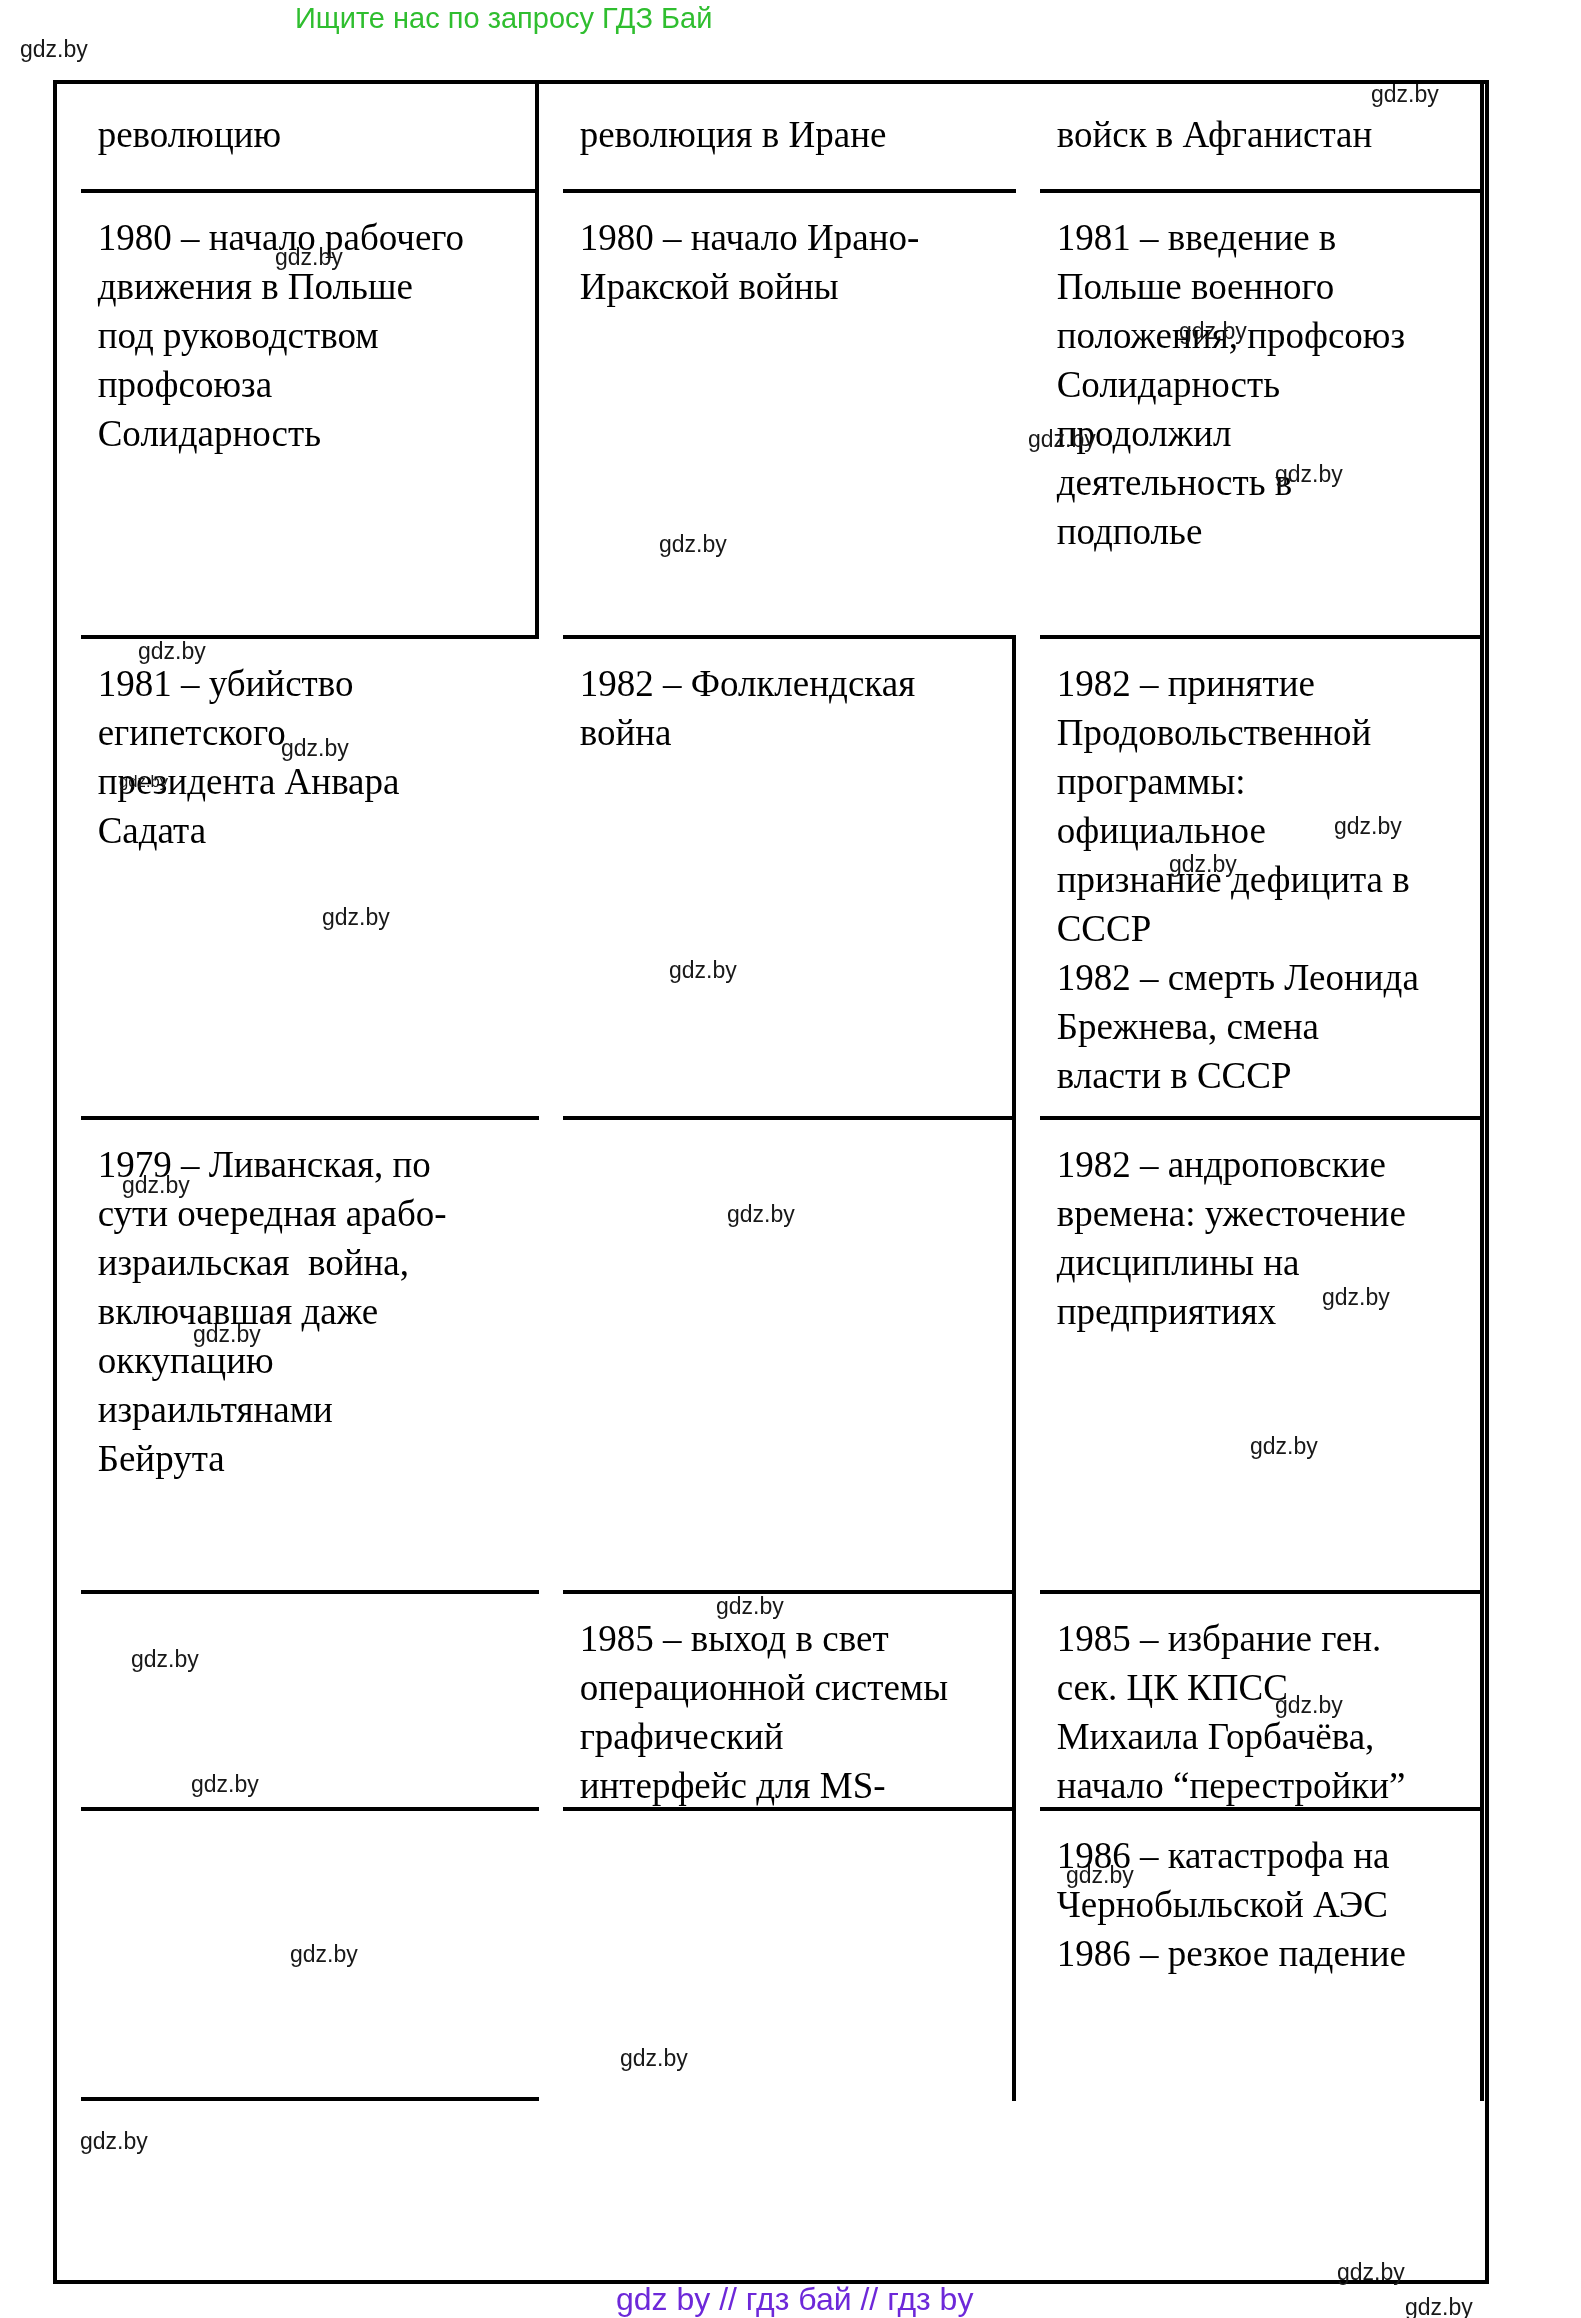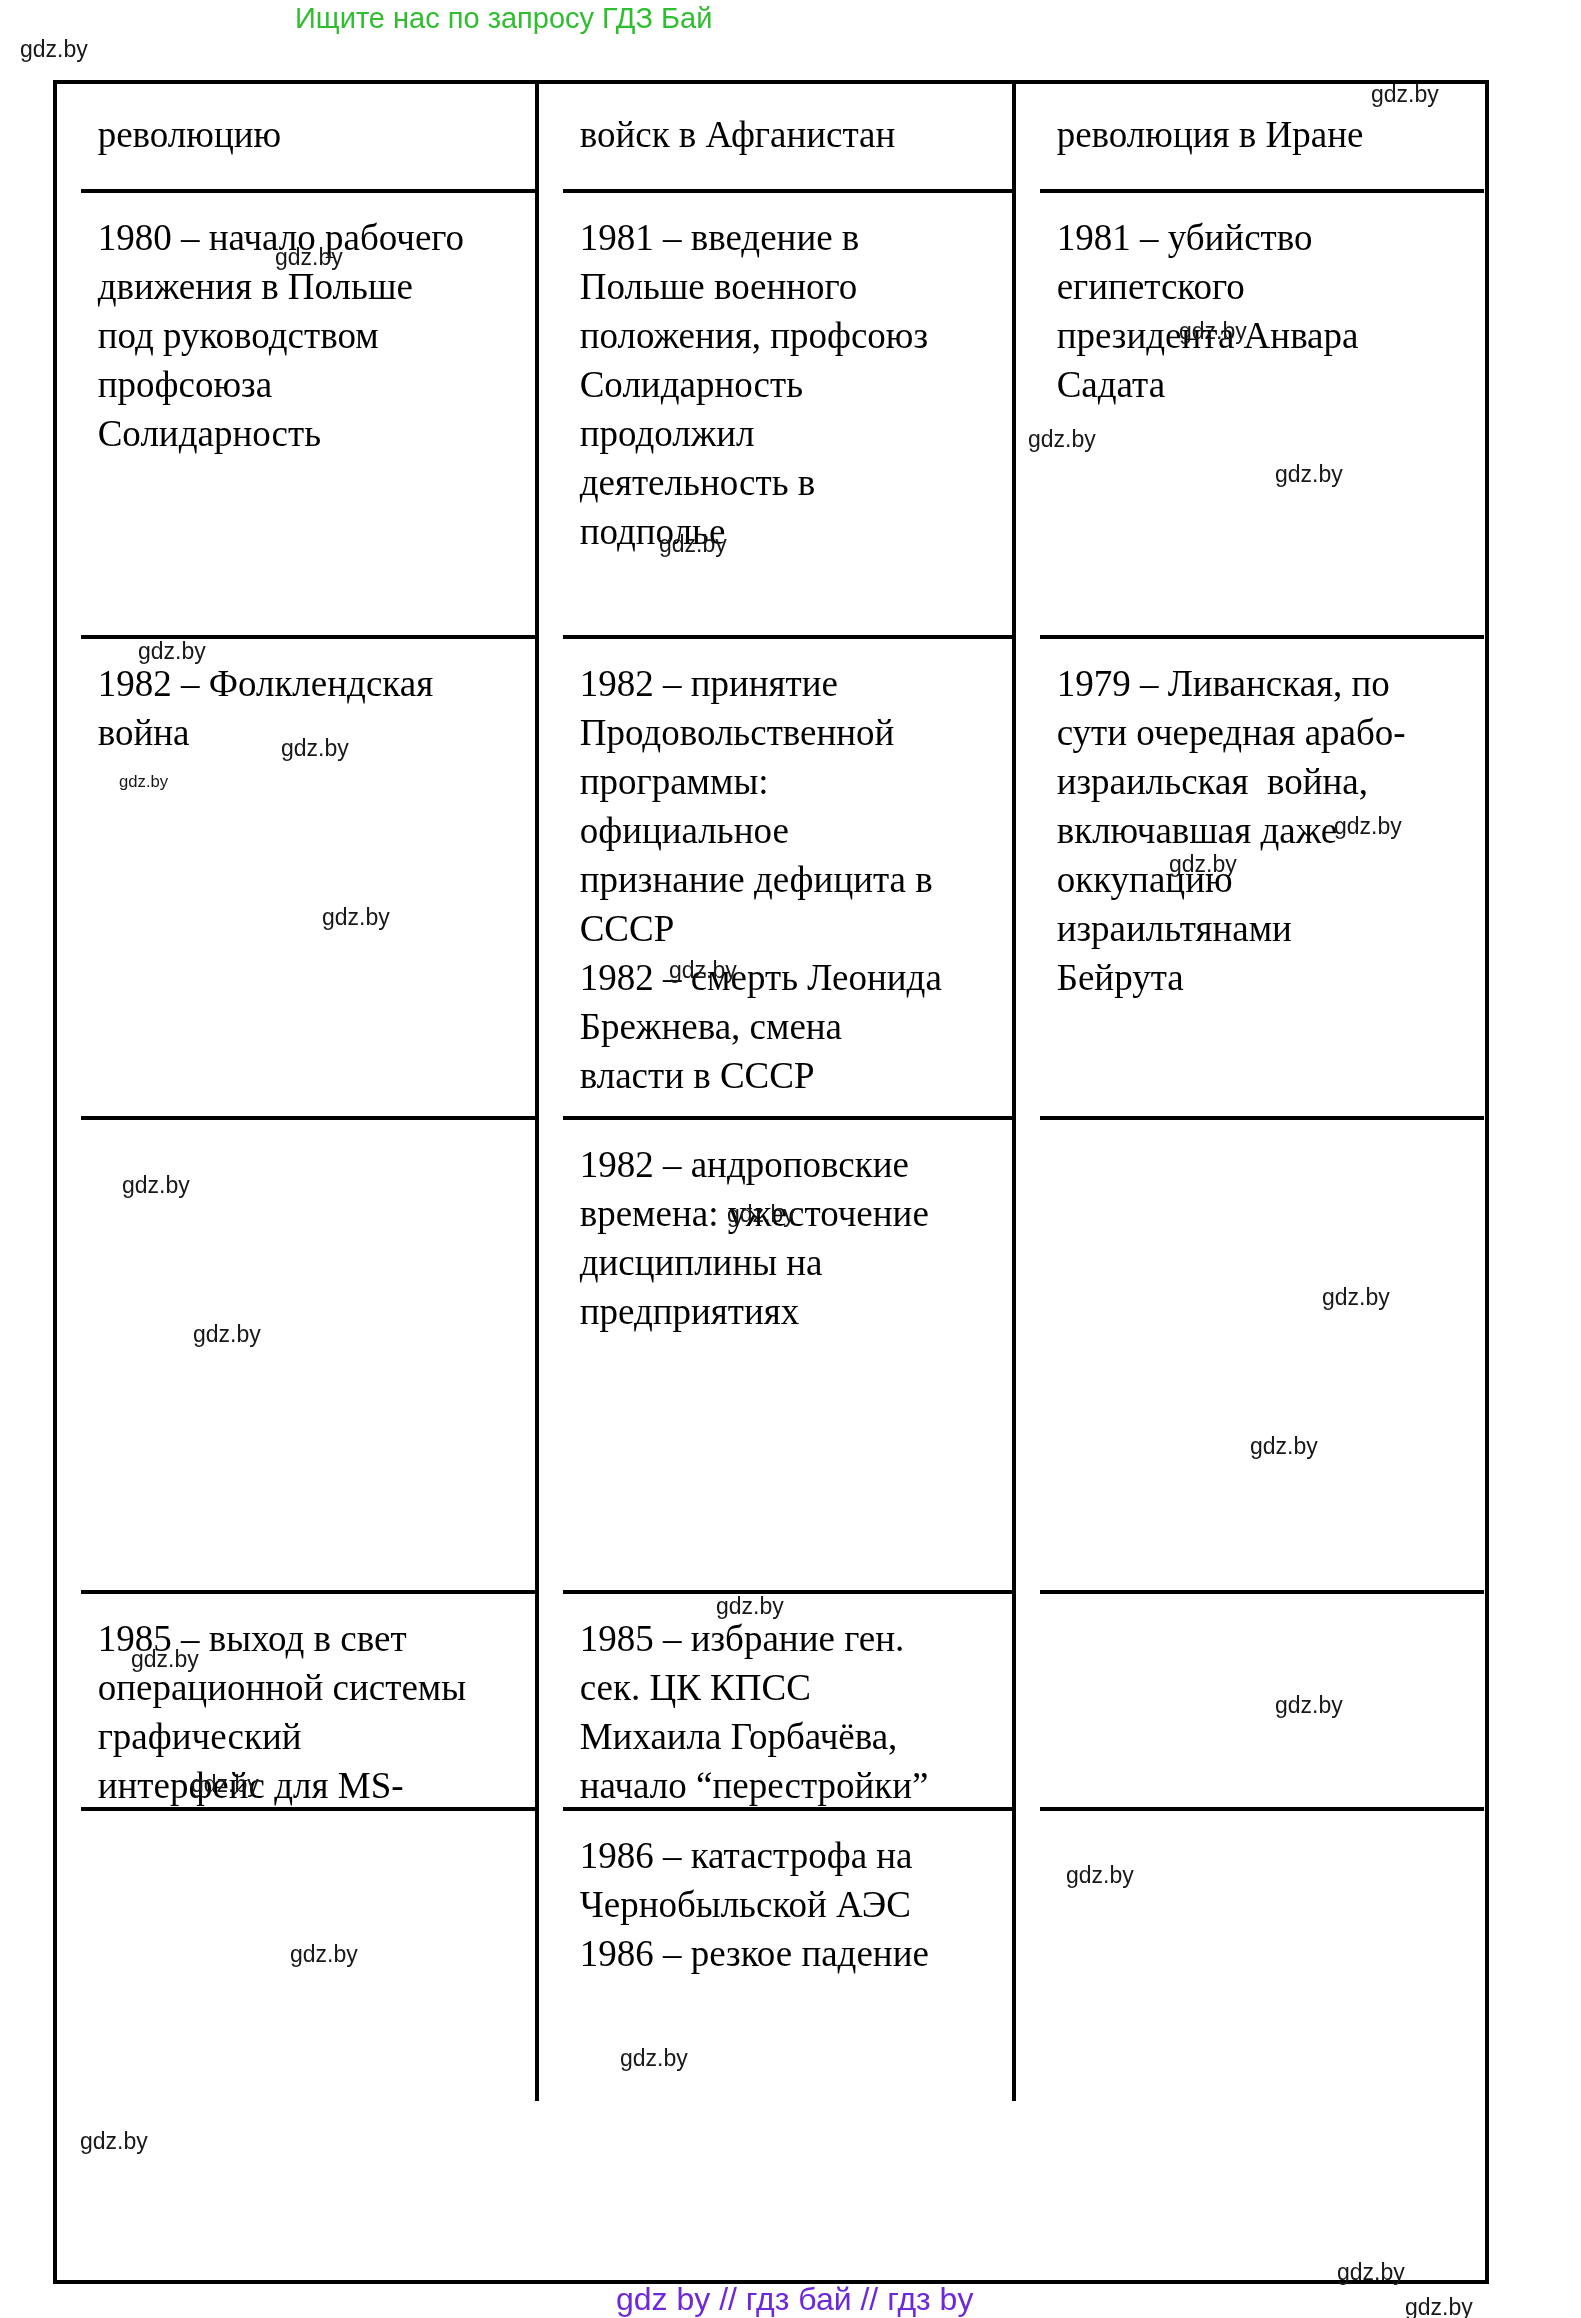--- a/index.html
+++ b/index.html
@@ -66,28 +66,30 @@
 </style>
 </head>
 <body>
 
 <div class="page">
 
   <div class="promo">Ищите нас по запросу ГДЗ Бай</div>
 
   <div class="timeline-table">
     <div class="cell hdr">революцию</div>
+    <div class="cell hdr last-col">революция в Иране</div>
     <div class="cell hdr">войск в Афганистан</div>
-    <div class="cell hdr last-col">революция в Иране</div>
 
     <div class="cell">1980 – начало рабочего
 движения в Польше
 под руководством
 профсоюза
 Солидарность</div>
+    <div class="cell last-col">1980 – начало Ирано-
+Иракской войны</div>
 
     <div class="cell">1981 – введение в
 Польше военного
 положения, профсоюз
 Солидарность
 продолжил
 деятельность в
 подполье</div>
     <div class="cell last-col">1981 – убийство
 египетского

